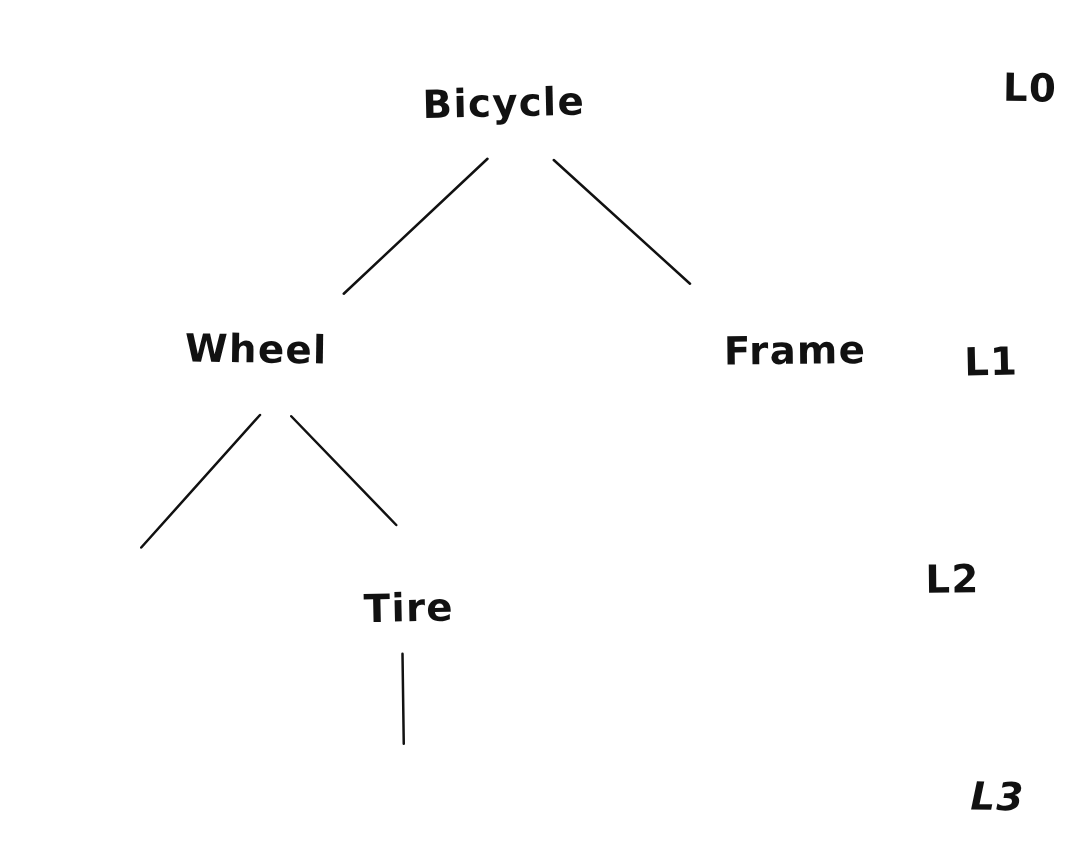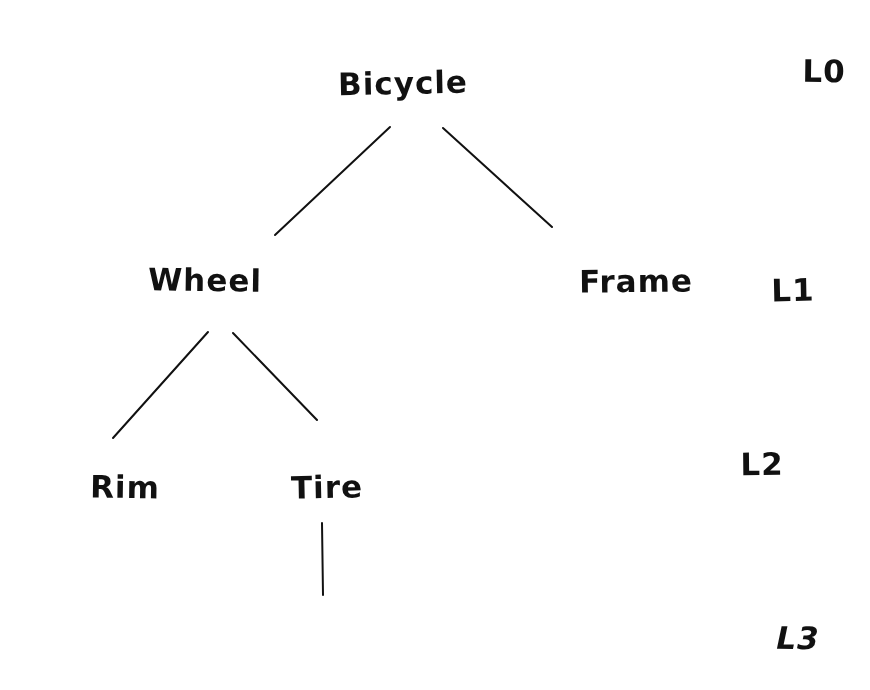--- a/index.html
+++ b/index.html
@@ -64,21 +64,20 @@
     <line class="edge" x1="390" y1="127" x2="275" y2="235"></line>
     <line class="edge" x1="443" y1="128" x2="552" y2="227"></line>
     <line class="edge" x1="208" y1="332" x2="113" y2="438"></line>
     <line class="edge" x1="233" y1="333" x2="317" y2="420"></line>
     <line class="edge" x1="322" y1="523" x2="323" y2="595"></line>
   </svg>
 
   <span class="node-label pos-bicycle tilt-a">Bicycle</span>
   <span class="node-label pos-wheel tilt-b">Wheel</span>
   <span class="node-label pos-frame tilt-c">Frame</span>
-  <span class="node-label pos-rim tilt-b">Rim</span>
   <span class="node-label pos-tire tilt-a">Tire</span>
 
   <span class="level-label pos-l0 tilt-b">L0</span>
   <span class="level-label pos-l1 tilt-a">L1</span>
   <span class="level-label pos-l2 tilt-c">L2</span>
   <span class="level-label pos-l3 tilt-b">L3</span>
 
 </div>
 
 </body></html>

